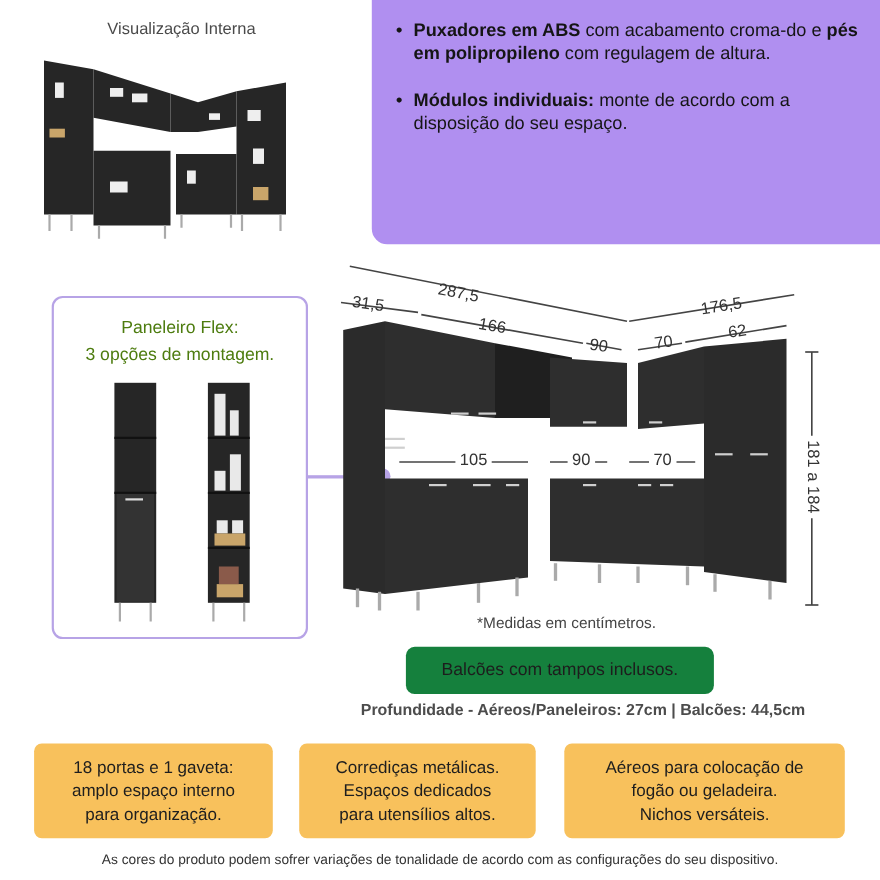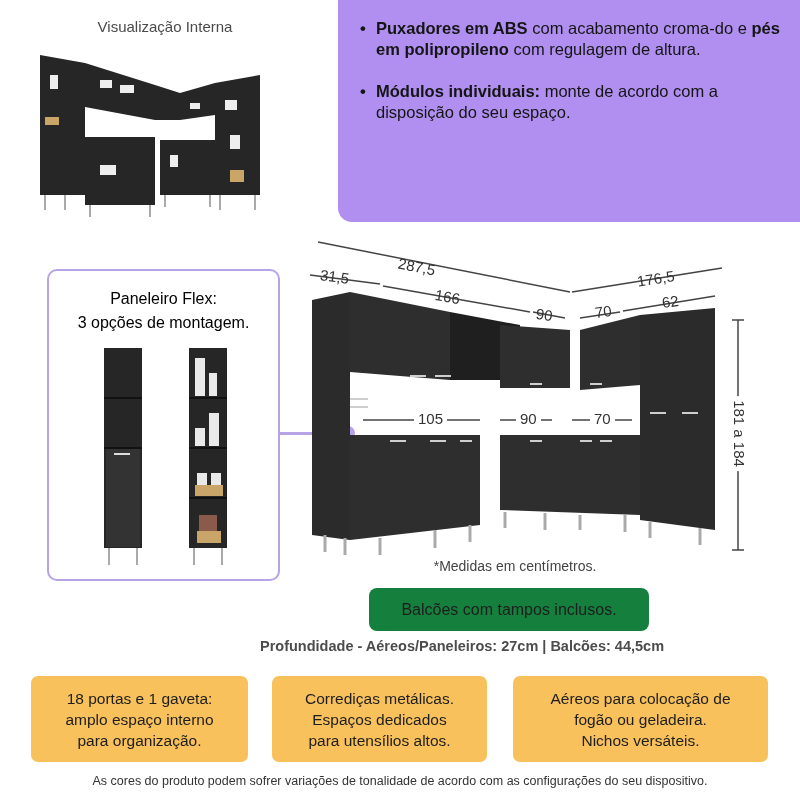--- a/index.html
+++ b/index.html
@@ -12,32 +12,32 @@
 
   
   .feature-panel { position: absolute; left: 338px; top: 0; width: 462px; height: 222px; background: #b08ff0; border-radius: 0 0 0 14px; padding: 18px 16px 0 22px; }
   .feature-panel ul { list-style: none; }
   .feature-panel li { position: relative; padding-left: 16px; font-size: 16.5px; line-height: 21px; color: #151515; margin-bottom: 21px; }
   .feature-panel li::before { content: "•"; position: absolute; left: 0; top: 0; font-weight: bold; }
   .feature-panel b { font-weight: bold; }
 
   
   .paneleiro-box { position: absolute; left: 47px; top: 269px; width: 233px; height: 312px; border: 2.5px solid #b7a3e6; border-radius: 10px; }
-  .paneleiro-title { position: absolute; left: 0; top: 16px; width: 100%; text-align: center; font-size: 16px; line-height: 24px; color: #000000; }
+  .paneleiro-title { position: absolute; left: 0; top: 16px; width: 100%; text-align: center; font-size: 16px; line-height: 24px; color: #4d7c0f; }
   .paneleiro-img { position: absolute; left: 50px; top: 72px; width: 140px; height: 230px; }
   .connector { position: absolute; left: 280px; top: 432px; width: 70px; height: 3px; background: #b7a3e6; }
   .connector-dot { position: absolute; left: 341px; top: 426px; width: 14px; height: 14px; border-radius: 50%; background: #b7a3e6; }
 
   
   .diagram { position: absolute; left: 290px; top: 230px; width: 510px; height: 330px; }
   .dim { position: absolute; font-size: 15px; color: #333; white-space: nowrap; }
   .note { position: absolute; left: 300px; top: 558px; width: 430px; text-align: center; font-size: 14px; color: #444; }
 
   .tampos { position: absolute; left: 369px; top: 588px; width: 280px; height: 43px; background: #15803d; border-radius: 8px; text-align: center; line-height: 43px; font-size: 16px; color: #1d1d1d; }
-  .depth { position: absolute; left: 260px; top: 638px; width: 540px; text-align: left; font-size: 14.5px; font-weight: bold; color: #4c4c4c; }
+  .depth { position: absolute; left: 260px; top: 638px; width: 540px; text-align: center; font-size: 14.5px; font-weight: bold; color: #4c4c4c; }
 
   .card { position: absolute; top: 676px; height: 86px; background: #f8c15c; border-radius: 7px; display: flex; align-items: center; justify-content: center; text-align: center; font-size: 15.5px; line-height: 21px; color: #1e1e1e; padding: 0 6px; }
   .card span { display: block; }
   .c1 { left: 31px; width: 217px; }
   .c2 { left: 272px; width: 215px; }
   .c3 { left: 513px; width: 255px; }
 
   .disclaimer { position: absolute; left: 0; top: 774px; width: 800px; text-align: center; font-size: 12.5px; color: #333; }
 </style>
 </head>

